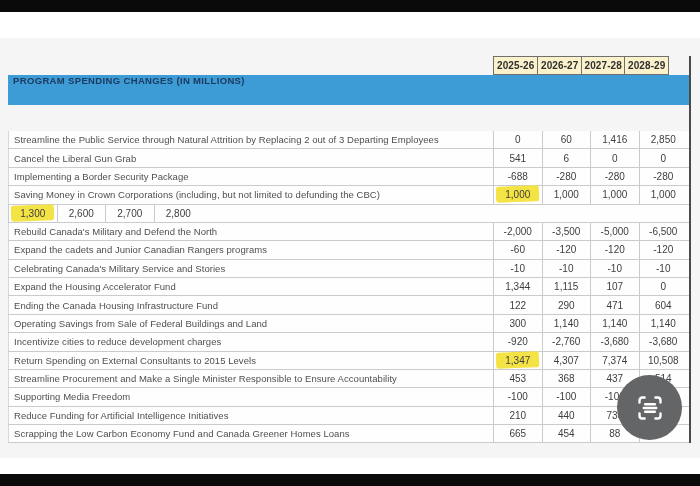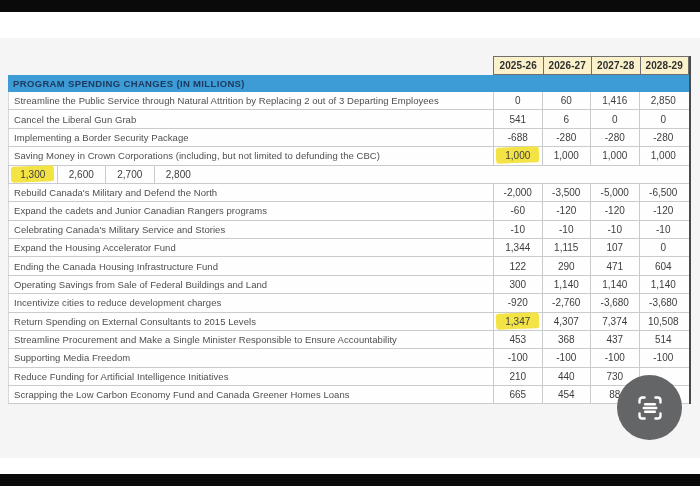--- a/index.html
+++ b/index.html
@@ -24,48 +24,48 @@
   .doc-table{
     position:absolute; left:8px; top:56px; width:681px;
     border-right:2px solid var(--table-right-border,#4b4b4d);
     box-sizing:content-box;
   }
   
   .year-row{display:flex; height:19px;}
   .year-spacer{width:485px;}
   .year-cells{
     display:flex; border:1px solid var(--year-header-border,#6f6f6f);
-    box-sizing:border-box; width:196px;
+    box-sizing:border-box; width:176px;
   }
   .ycell{
     width:48.5px; box-sizing:border-box; border-left:1px solid var(--year-header-border,#6f6f6f);
     background:var(--year-header-bg,#fbf2cb);
     font-size:10px; font-weight:bold; color:#2f2f31;
     display:flex; align-items:center; justify-content:center;
     letter-spacing:0.1px;
   }
   .ycell:first-child{border-left:none;}
   
   .blue-row{
-    display:flex; height:17px; background:var(--header-blue,#3d9bd5);
-    align-items:center;
+    display:flex; height:30px; background:var(--header-blue,#3d9bd5);
+    align-items:flex-start;
   }
   .blue-label{
     width:485px; box-sizing:border-box; padding-left:5px;
     display:flex; align-items:center;
     font-size:9.5px; font-weight:bold; letter-spacing:0.35px;
     color:var(--header-text-navy,#1d3a60);
     white-space:nowrap; overflow:hidden;
   }
   .blue-cell{
     width:48.5px; box-sizing:border-box;
     border-left:1px solid rgba(255,255,255,0.55);
   }
   
-  .rows{background:#fefefe;}
+  .rows{background:#fefefe;margin-top:26px;}
   .row{
     display:flex; height:18.39px; box-sizing:border-box;
     border-bottom:1px solid var(--row-border,#c9cbce);
     background:#fefefe;
   }
   .cell{box-sizing:border-box; display:flex; align-items:center;}
   .cell.label{
     width:485px; padding-left:5px;
     border-left:1px solid #d8d8da;
     font-size:9.5px; color:var(--label-text,#4e4f52);

